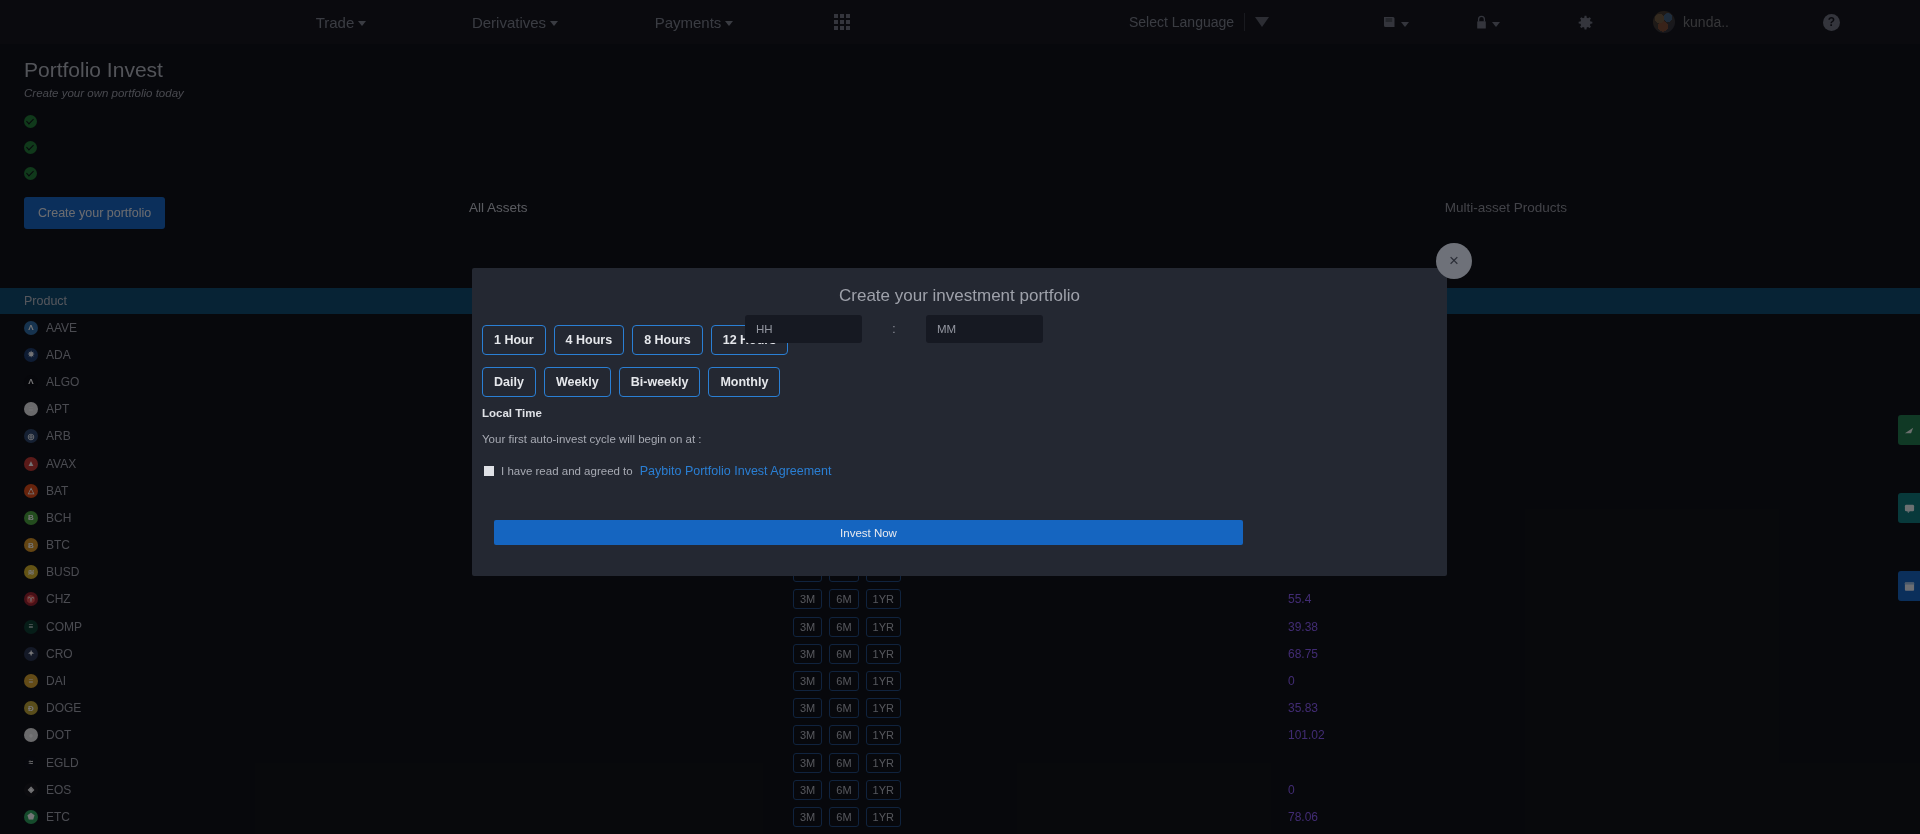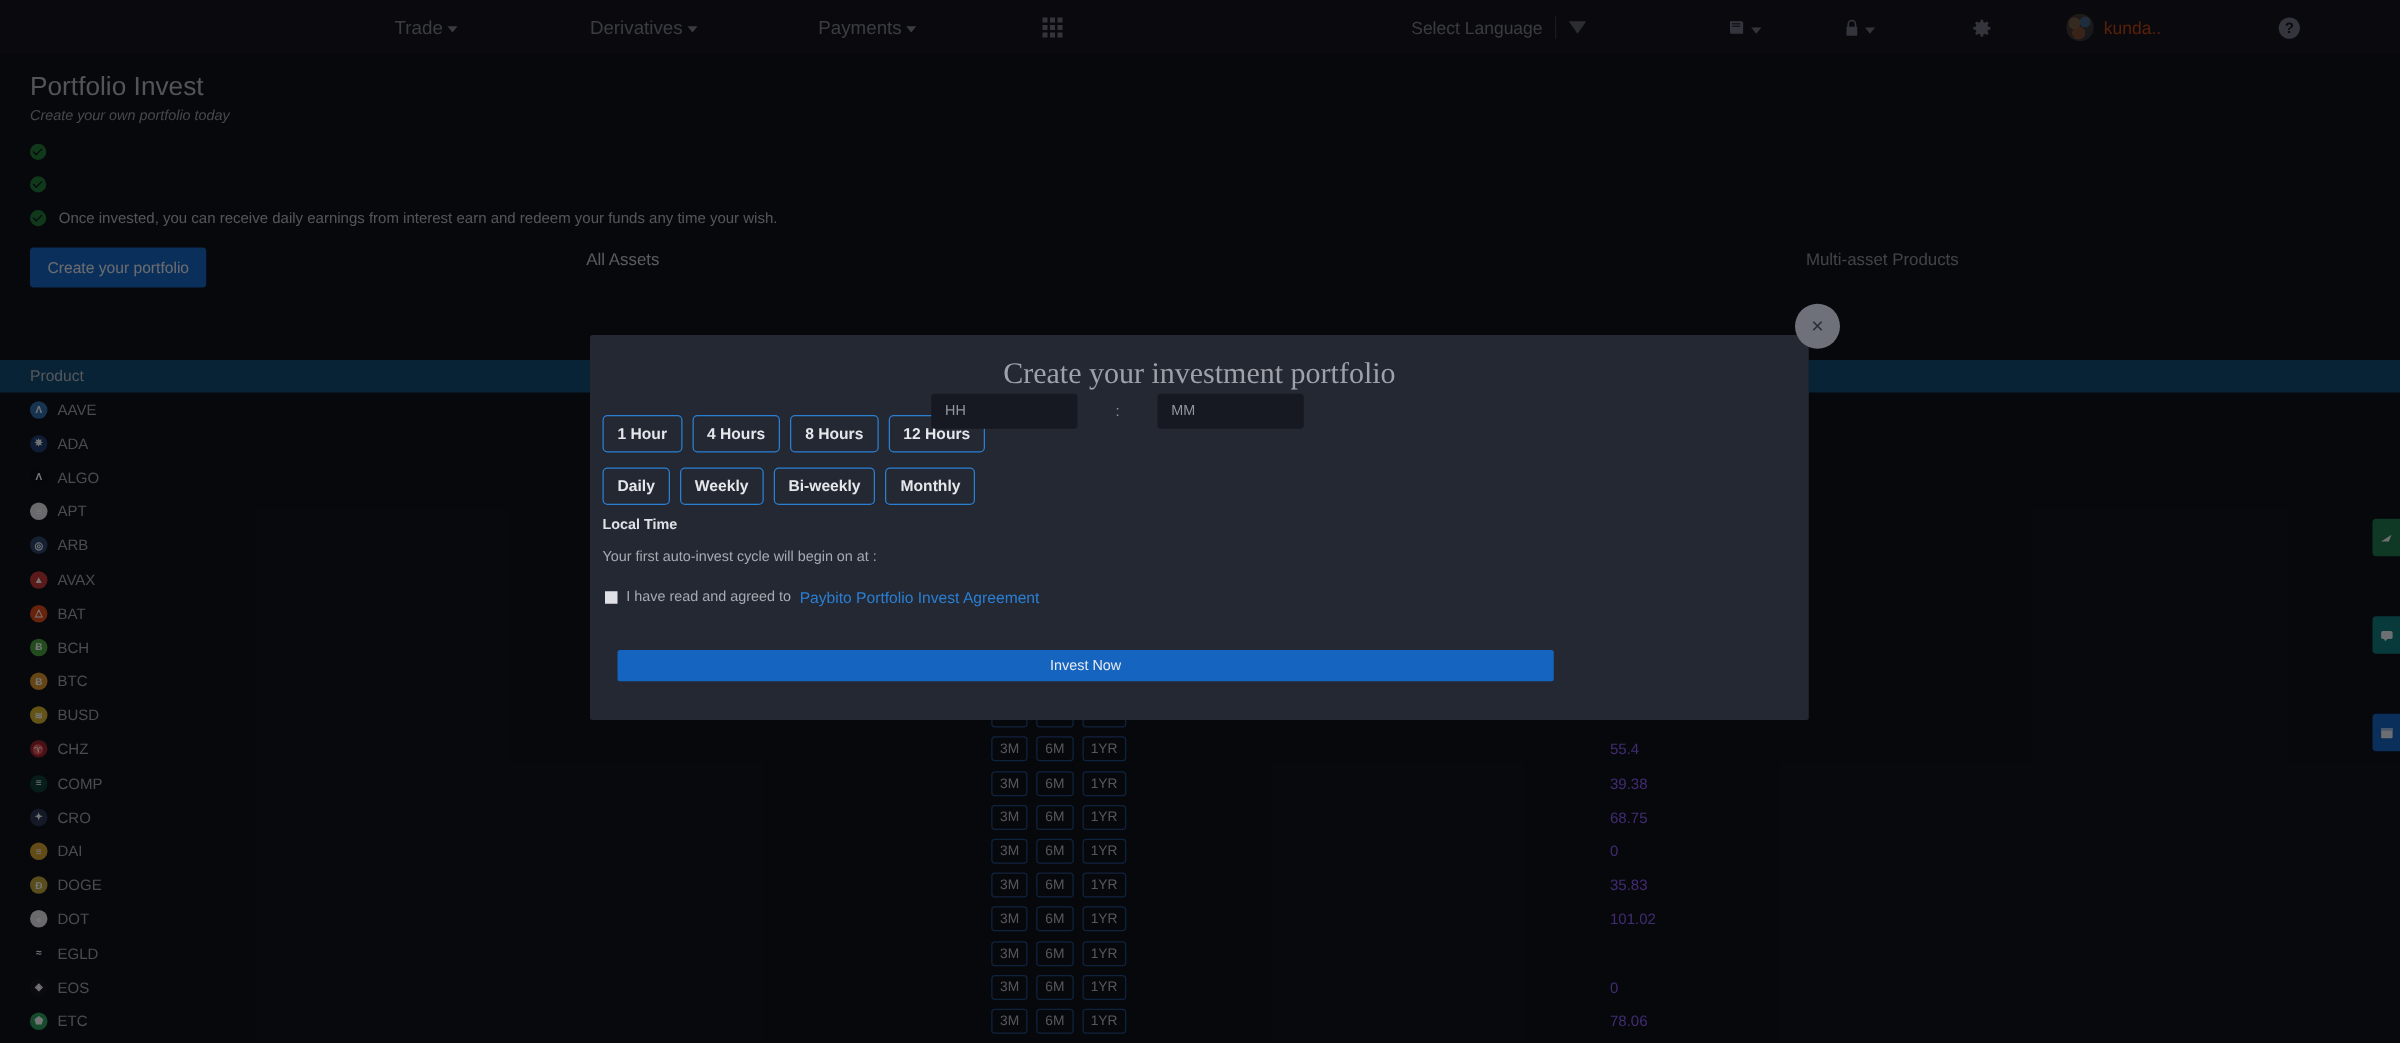--- a/index.html
+++ b/index.html
@@ -51,21 +51,21 @@
     margin-top: 4px;
   }
   .avatar {
     width: 22px; height: 22px; border-radius: 50%;
     background:
       radial-gradient(circle at 30% 35%, #6f5a3c 0 22%, transparent 23%),
       radial-gradient(circle at 68% 30%, #3f5d7a 0 20%, transparent 21%),
       radial-gradient(circle at 45% 70%, #7a4a30 0 26%, transparent 27%),
       linear-gradient(140deg, #4a3a26, #2b2f3a);
   }
-  .user { display: flex; align-items: center; gap: 8px; color: #c2410c; font-size: 14px; }
+  .user { display: flex; align-items: center; gap: 8px; color: #737373; font-size: 14px; }
   .help-circle {
     width: 17px; height: 17px; border-radius: 50%; background: #6f727c;
     color: #121318; font-size: 12px; font-weight: bold;
     display: flex; align-items: center; justify-content: center;
   }
 
   
   .page-head { position: absolute; top: 44px; left: 0; width: 1920px; }
   .page-title { color: #b2b5bd; font-size: 21px; padding: 14px 0 0 24px; font-weight: 400; }
   .page-sub { color: #9a9da6; font-size: 11.5px; font-style: italic; padding: 5px 0 0 24px; }
@@ -149,22 +149,22 @@
     background: #242832; border-radius: 2px;
   }
   .modal-close {
     position: absolute; right: -25px; top: -25px;
     width: 36px; height: 36px; border-radius: 50%;
     background: #6e7179; color: #2a2d36; font-size: 17px;
     display: flex; align-items: center; justify-content: center;
     cursor: pointer;
   }
   .modal-title {
-    text-align: center; color: #9ea1aa; font-size: 24px;
-    padding-top: 18px; font-weight: 400; font-family: Liberation Serif, serif;
+    text-align: center; color: #9ea1aa; font-size: 17px;
+    padding-top: 18px; font-weight: 400;
   }
   .freq-row { display: flex; gap: 8px; padding: 19px 0 0 10px; }
   .freq-row.second { padding-top: 12px; }
   .fbtn {
     border: 1px solid #2a7fd4; background: transparent; color: #e5e7eb;
     font-size: 12.5px; font-weight: bold; border-radius: 4px;
     padding: 7px 11px; font-family: inherit; cursor: pointer;
   }
   .local-time { color: #dfe1e6; font-size: 11.5px; font-weight: bold; padding: 10px 0 0 10px; }
 
@@ -272,21 +272,20 @@
     <div class="page-sub">Create your own portfolio today</div>
     <div class="bullets">
       <div class="bullet">
         <span class="check"></span>
       </div>
       <div class="bullet">
         <span class="check"></span>
       </div>
       <div class="bullet">
         <span class="check"></span>
-        <span class="bullet-text">Once invested, you can receive daily earnings from interest earn and redeem your funds any time your wish.</span>
       </div>
     </div>
     <button class="cta">Create your portfolio</button>
   </div>
 
   <div class="tabs">
     <div class="tab tab-all">All Assets</div>
     <div class="tab tab-multi">Multi-asset Products</div>
   </div>
 

